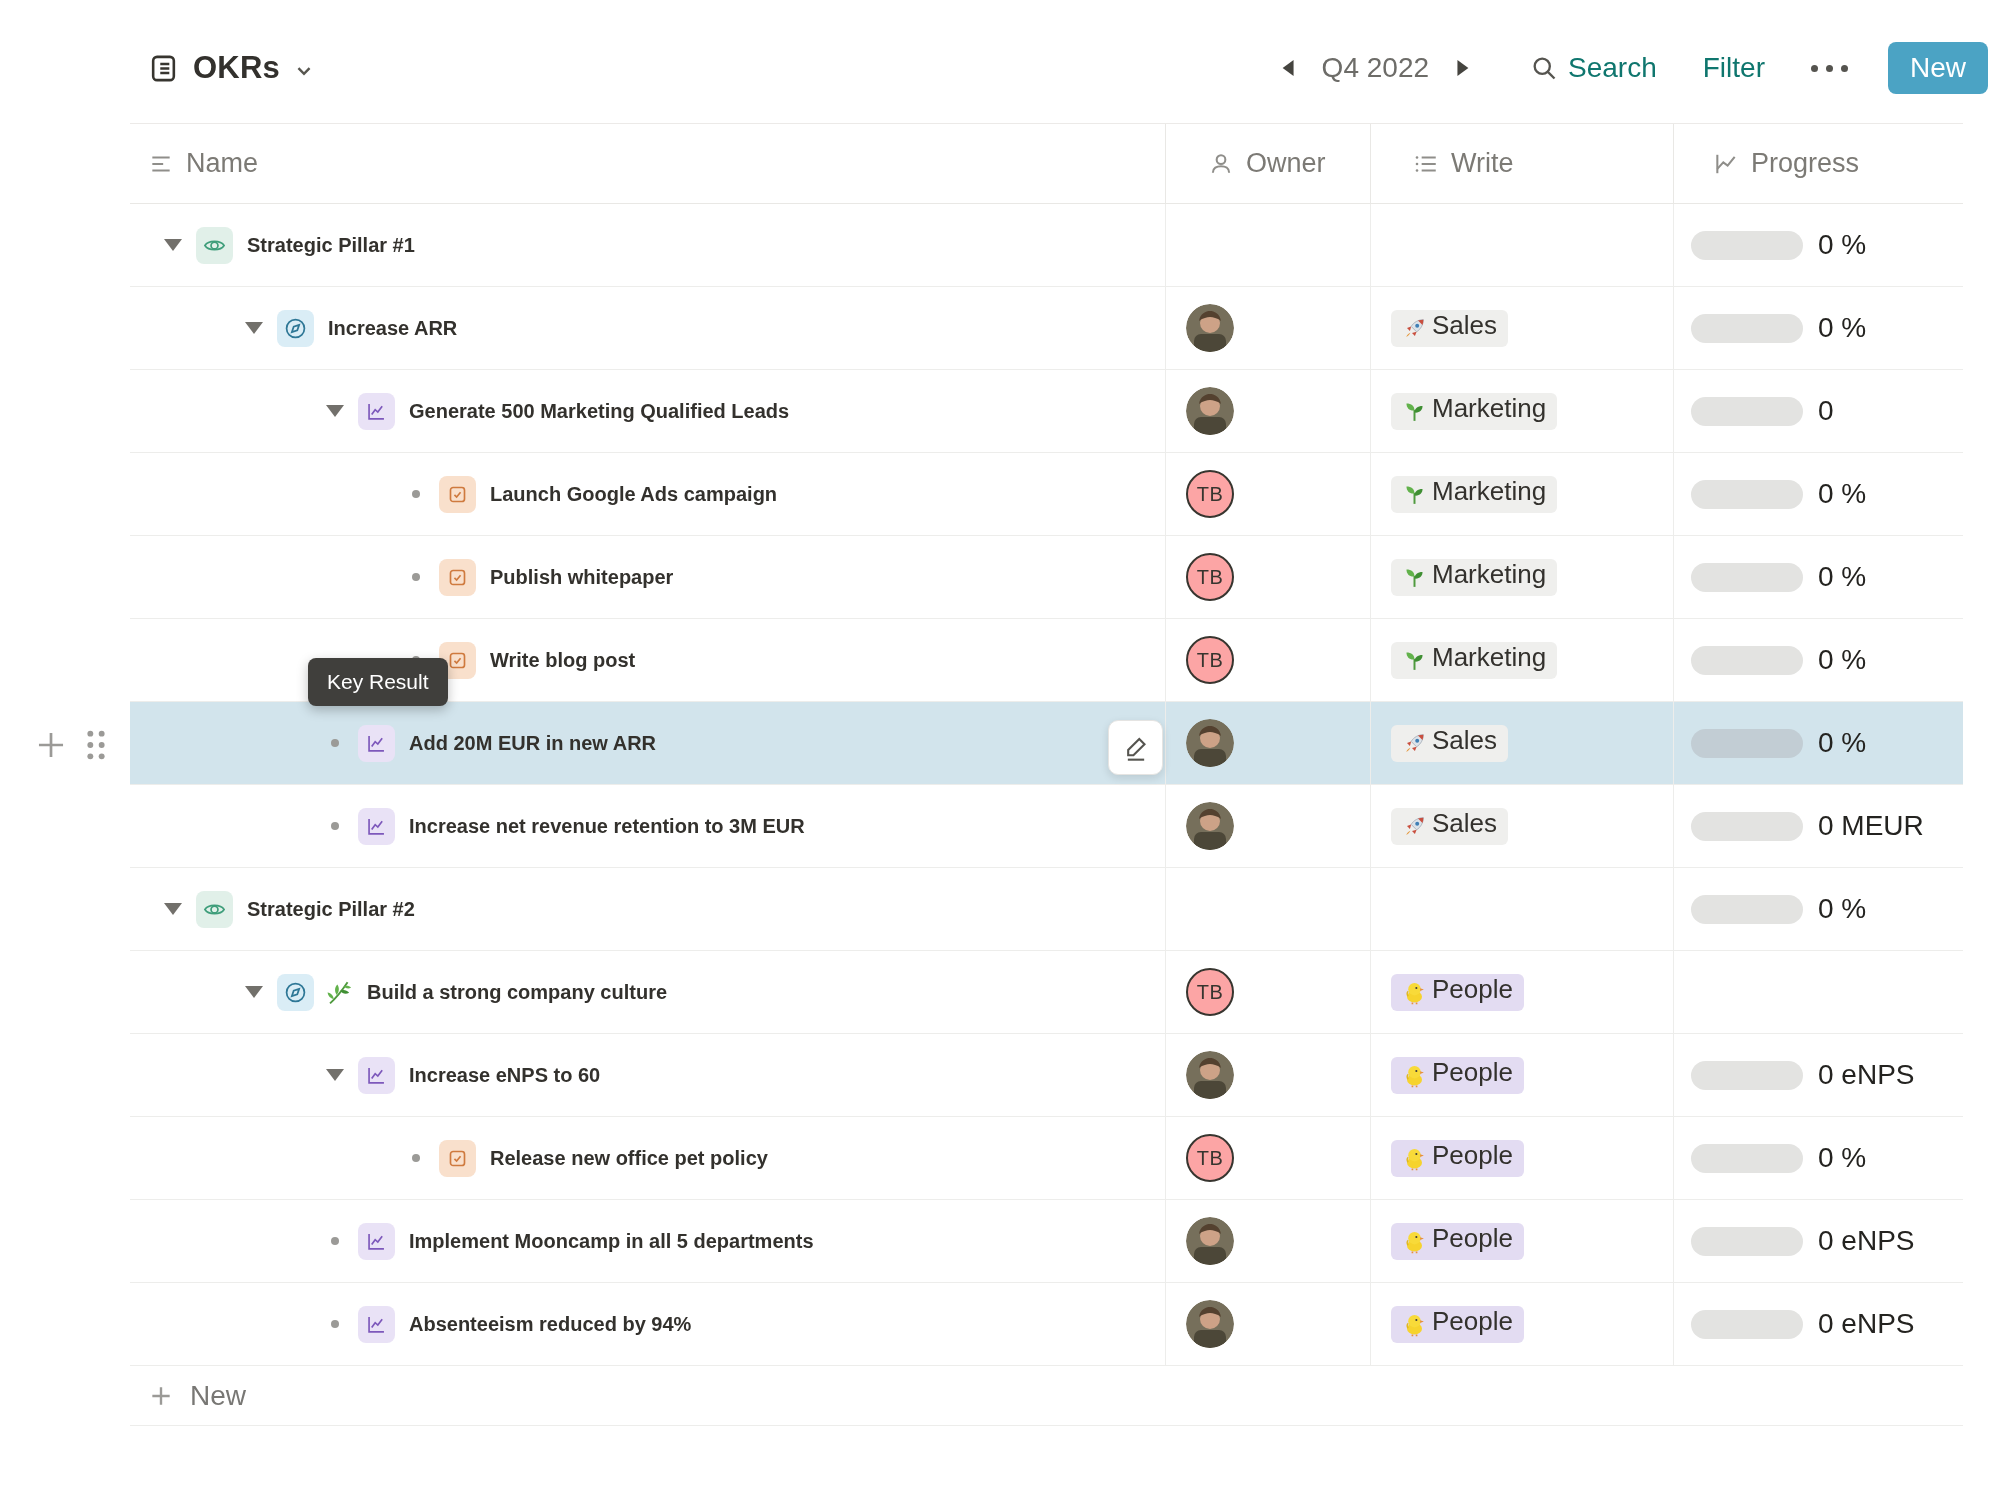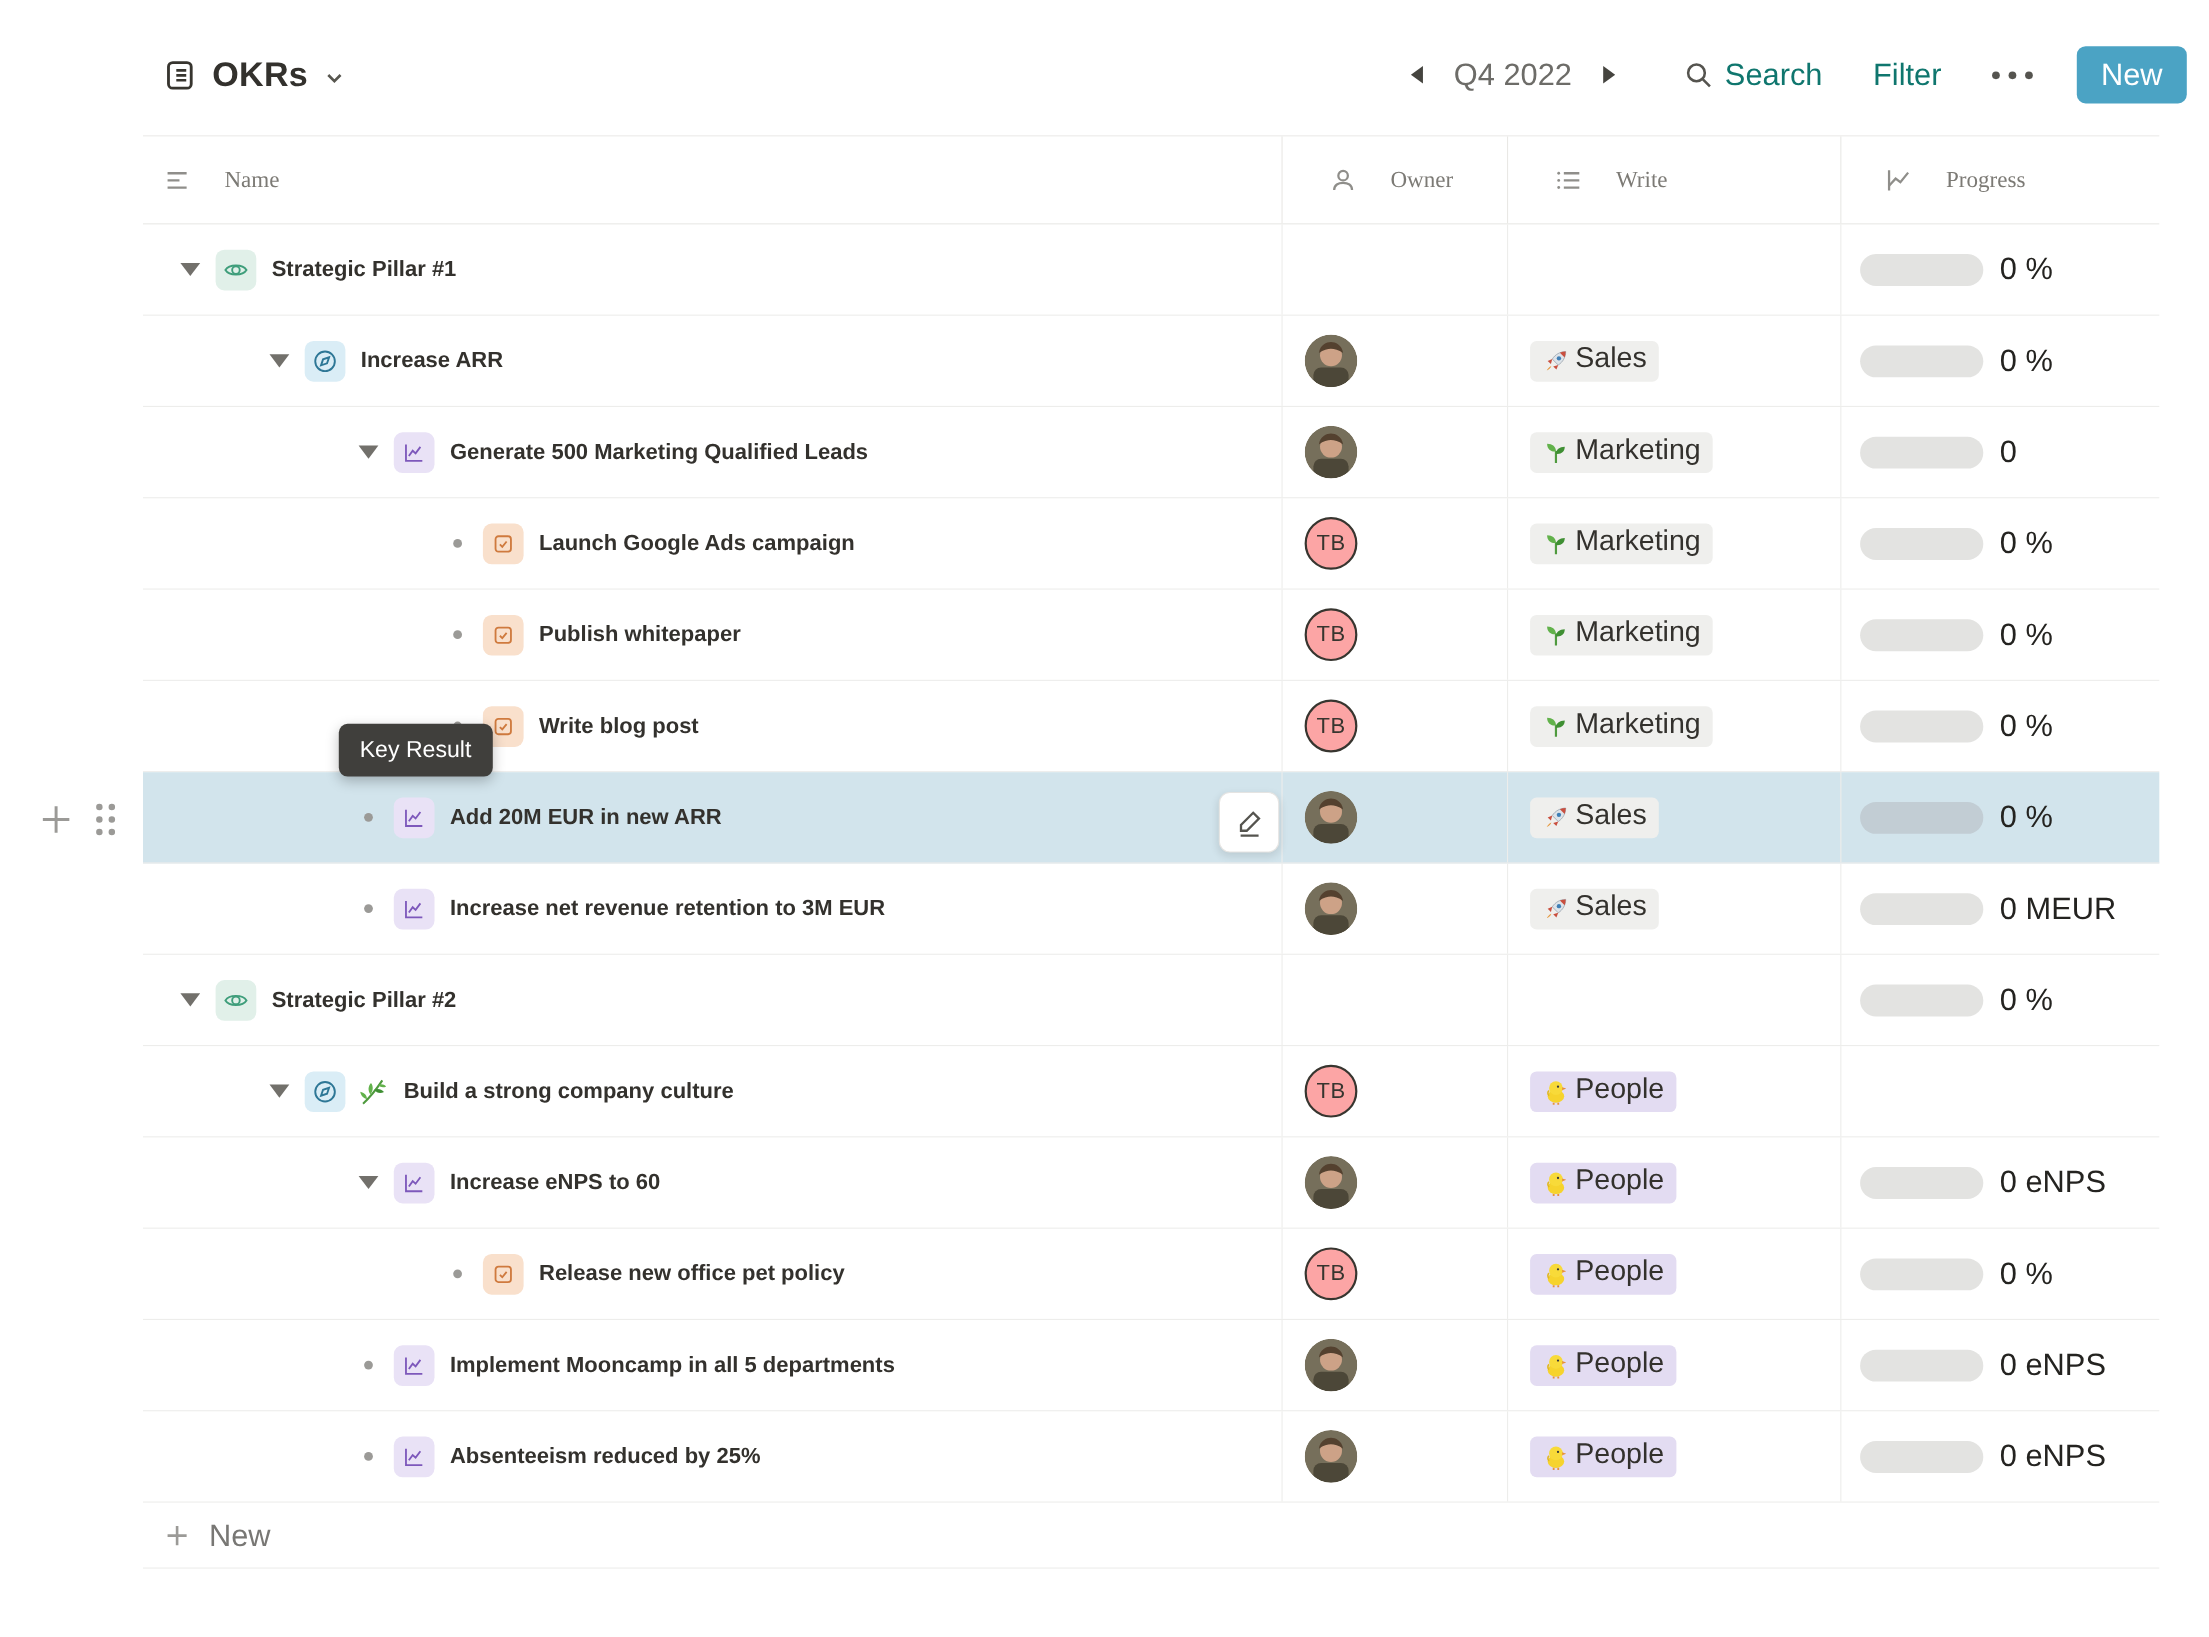--- a/index.html
+++ b/index.html
@@ -31,21 +31,21 @@
     display:flex; align-items:center; font-size:28px; color:#fff;
     background:var(--accent,#4ba3c4); cursor:pointer;
   }
   
   .okr-table { position:absolute; left:130px; top:123px; width:1833px; }
   .thead {
     display:grid; grid-template-columns:1035px 205px 303px 290px;
     height:81px; border-top:1px solid #eceae8; border-bottom:1px solid #e9e8e5;
     color:#7c7a75;
   }
-  .th { display:flex; align-items:center; gap:30px; font-size:21px;font-family:Liberation Serif, serif; }
+  .th { display:flex; align-items:center; gap:12px; font-size:27px; }
   .th-name { padding-left:18px; }
   .th-owner,.th-team { border-left:1px solid #e9e8e5; padding-left:42px; }
   .th-progress { border-left:1px solid #e9e8e5; padding-left:39px;text-align:right; }
   .trow {
     display:grid; grid-template-columns:1035px 205px 303px 290px;
     height:83px; border-bottom:1px solid #ededeb;
   }
   .trow.highlighted { background:var(--highlight,#d2e4ec); }
   .cell { display:flex; align-items:center; }
   .name-cell { overflow:hidden; }
@@ -748,21 +748,21 @@
       <span class="toggle">
             <span class="dot"></span>
           </span>
       <span class="type-icon chart-icon">
             <svg width="21" height="21" viewBox="0 0 24 24" fill="none" stroke="#7d58bb" stroke-width="1.9">
               <path d="M3.5 3.5 V20.5 H20.5"></path>
               <path d="M6.5 15.5 L10.5 10 L13.5 12.7 L18.5 6"></path>
             </svg>
           </span>
 
-      <span class="row-label">Absenteeism reduced by 25%</span>
+      <span class="row-label">Absenteeism reduced by 94%</span>
     </div>
     <div class="cell owner-cell">
           <span class="avatar">
             <svg width="48" height="48" viewBox="0 0 48 48">
               <defs>
                 <clipPath id="avc">
                   <circle cx="24" cy="24" r="24"></circle>
                 </clipPath>
               </defs>
               <g clip-path="url(#avc)">

